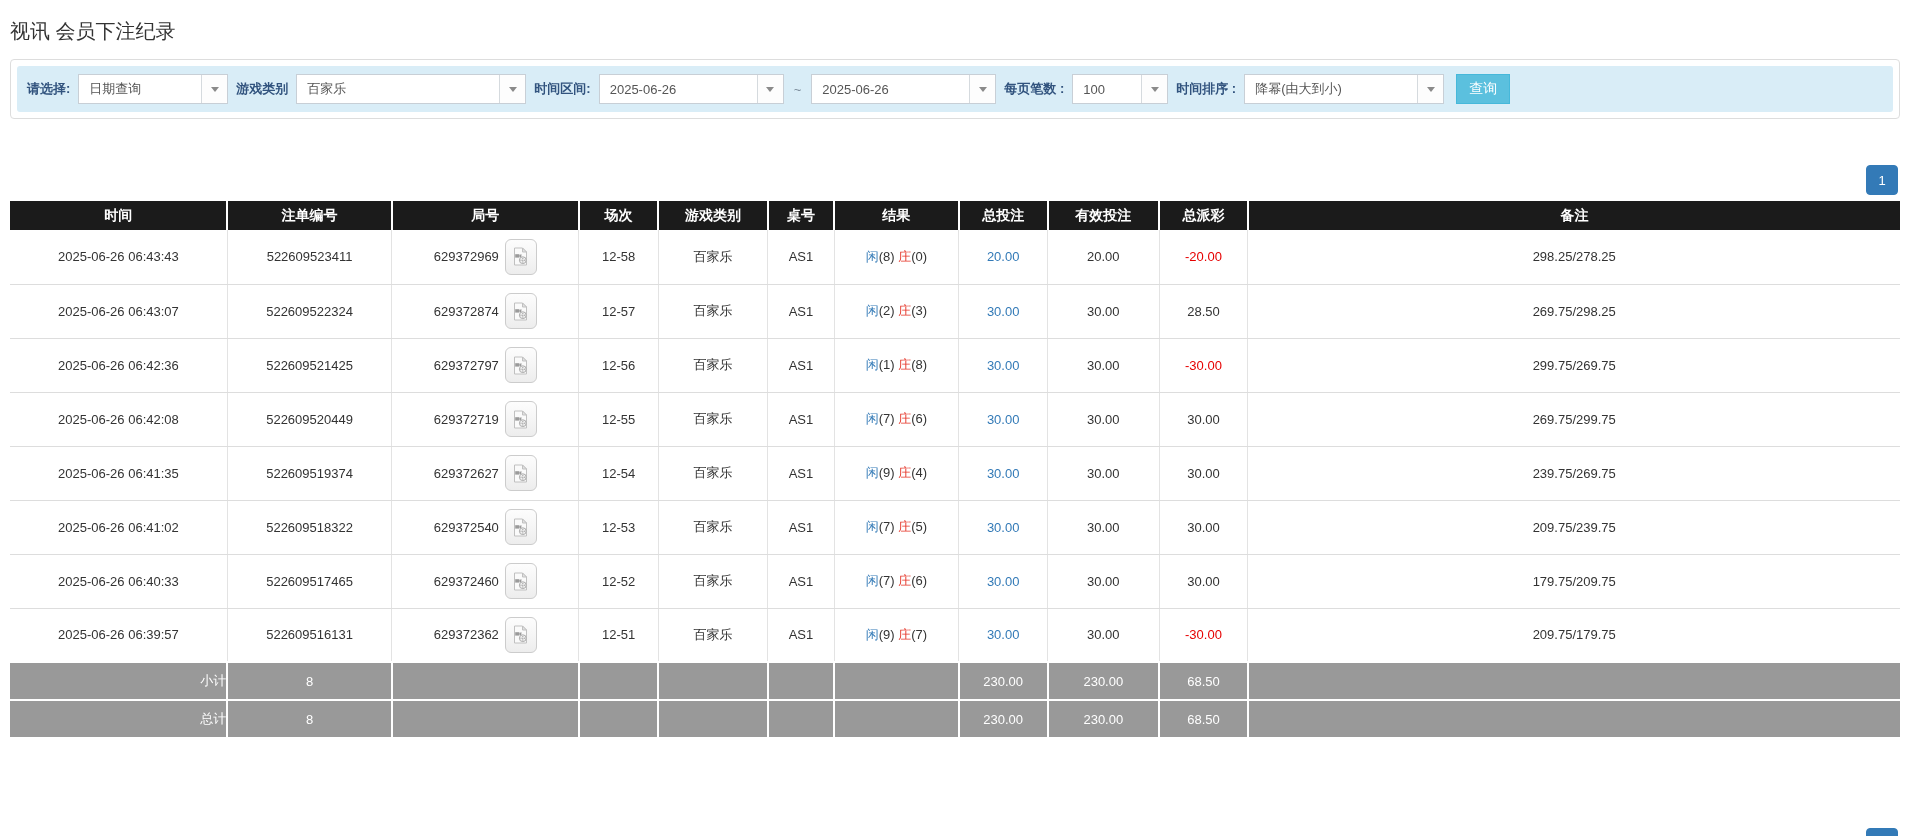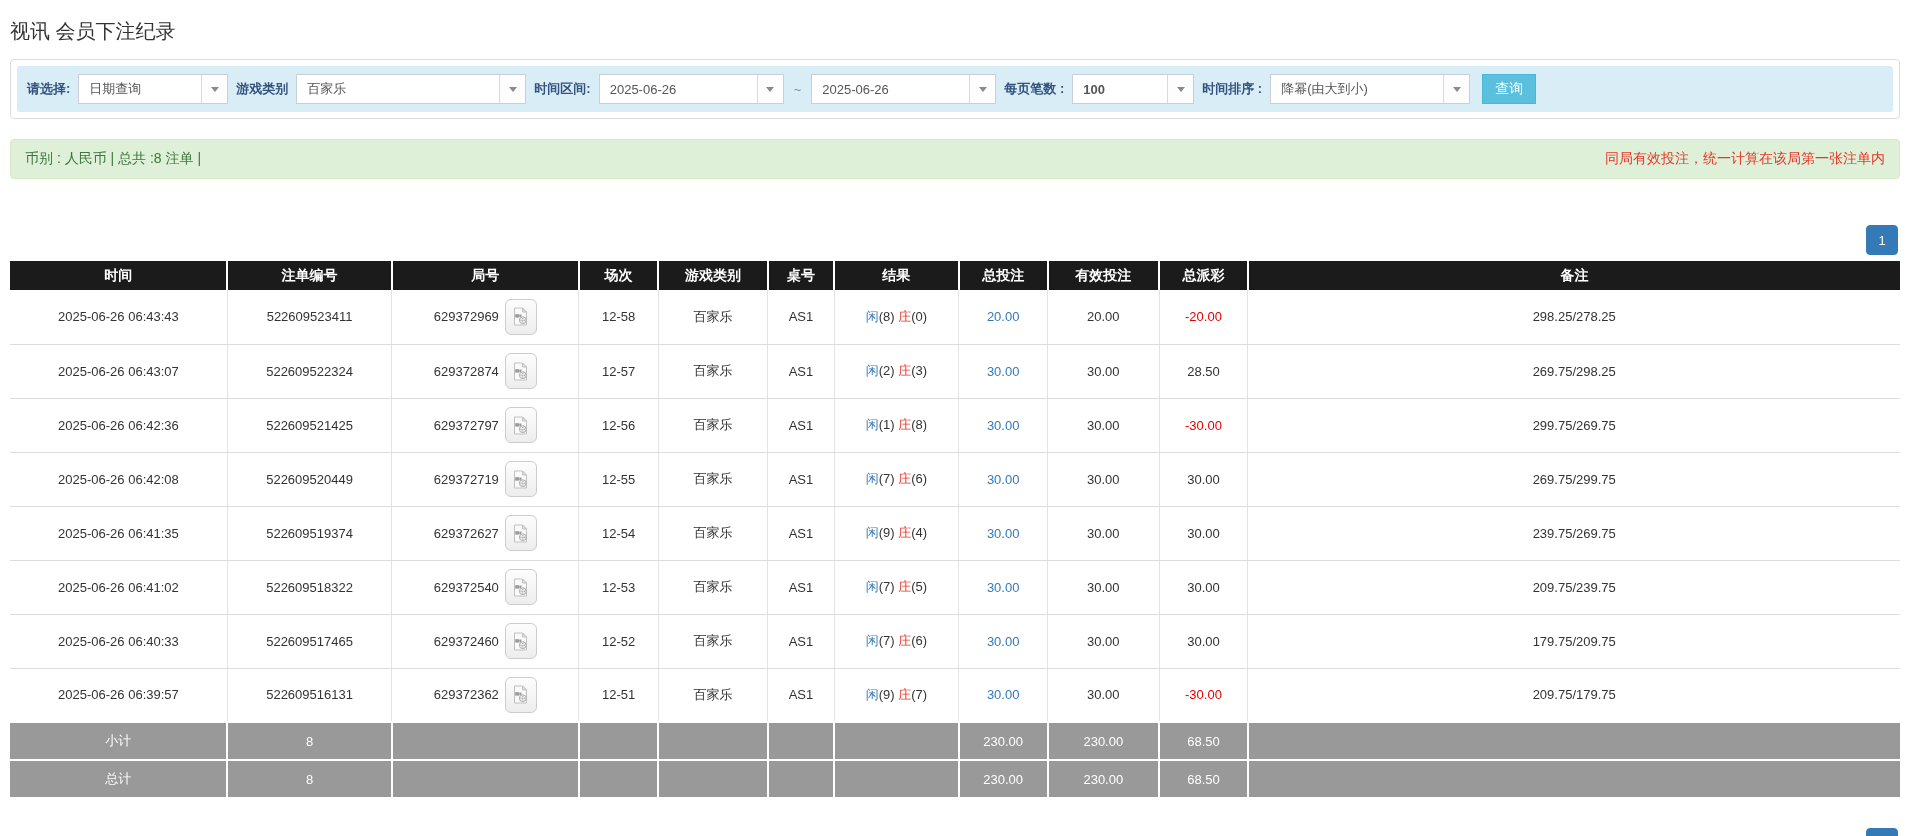--- a/index.html
+++ b/index.html
@@ -12,21 +12,21 @@
 
   
   .filter-panel { border: 1px solid #ddd; border-radius: 4px; padding: 6px; background: #fff; }
   .filter-strip { background: #d9edf7; border-radius: 3px; padding: 0 10px; display: flex; align-items: center; gap: 8px; height: 46px; }
   .f-label { font-size: 13px; font-weight: bold; color: #31537e; white-space: nowrap; }
   .tilde { color: #7a8a99; font-size: 13px; padding: 0 2px; }
   .sel { display: inline-flex; align-items: stretch; background: #fff; border: 1px solid #c8cfd6; border-radius: 0; height: 30px; cursor: pointer; }
   .sel .sel-val { font-size: 13px; color: #555; padding: 0 10px; display: flex; align-items: center; white-space: nowrap; flex: 1; }
   .sel .sel-caret { width: 26px; border-left: 1px solid #d5dade; display: flex; align-items: center; justify-content: center; border-radius: 0 4px 4px 0; background: #fdfdfd; }
   .sel .sel-caret i { width: 0; height: 0; border-left: 4px solid transparent; border-right: 4px solid transparent; border-top: 5px solid #8a8a8a; display: block; }
-  .w1 { width: 150px; } .w2 { width: 230px; } .w3 { width: 185px; } .w4 { width: 122px; font-weight: bold; } .w5 { width: 200px; }
+  .w1 { width: 150px; } .w2 { width: 230px; } .w3 { width: 185px; } .w4 { width: 96px; } .w5 { width: 200px; }
   .btn-query { background: #5bc0de; border: 1px solid #46b8da; color: #fff; font-size: 14px; border-radius: 0;
     height: 30px; padding: 0 12px; margin-left: 4px; cursor: pointer; white-space: nowrap; }
 
   
   .summary { margin-top: 20px; background: #dff0d8; border: 1px solid #d6e9c6; border-radius: 4px; height: 40px;
     display: flex; align-items: center; justify-content: space-between; padding: 0 14px; }
   .summary .left { color: #3c763d; font-size: 14px; }
   .summary .right { color: #e5372a; font-size: 14px; }
 
   
@@ -44,21 +44,21 @@
     border-bottom: 1px solid #ddd; border-right: 1px solid #e3e3e3; overflow: hidden; }
   tbody td:last-child { border-right: none; }
   tbody td.neg { color: #e60000; }
   .bet-link { color: #337ab7; text-decoration: none; cursor: pointer; }
   .res-player { color: #337ab7; }
   .res-banker { color: #e5372a; }
   .round-wrap { display: inline-flex; align-items: center; gap: 6px; justify-content: center; }
   .video-btn { width: 32px; height: 36px; border: 1px solid #ccc; border-radius: 6px; cursor: pointer;
     background: linear-gradient(#fdfdfd, #ededed); display: inline-flex; align-items: center; justify-content: center; padding: 0; }
   tfoot td { background: #999; color: #fff; font-size: 13px; height: 38px; text-align: center; border: 2px solid #fff; }
-  tfoot tr td:first-child { border-left: none; } tfoot tr td:last-child { border-right: none; }
+  tfoot tr td:first-child { border-left: none; text-align: right; } tfoot tr td:last-child { border-right: none; }
 </style>
 </head>
 <body>
 
 <div class="wrap">
 
   <h1 class="page-title">视讯 会员下注纪录</h1>
 
   <div class="filter-panel">
     <div class="filter-strip">
@@ -106,24 +106,20 @@
         <span class="sel-val">降幂(由大到小)</span>
         <span class="sel-caret">
             <i></i>
           </span>
       </div>
 
       <button class="btn-query">查询</button>
     </div>
   </div>
 
-  <div class="summary">
-    <span class="left">币别 : 人民币 | 总共 :8 注单 |</span>
-    <span class="right">同局有效投注，统一计算在该局第一张注单内</span>
-  </div>
 
   <div class="pager-row">
     <div class="page-btn">1</div>
   </div>
 
   <table>
     <colgroup>
       <col style="width:11.5%">
         <col style="width:8.7%">
         <col style="width:9.9%">

